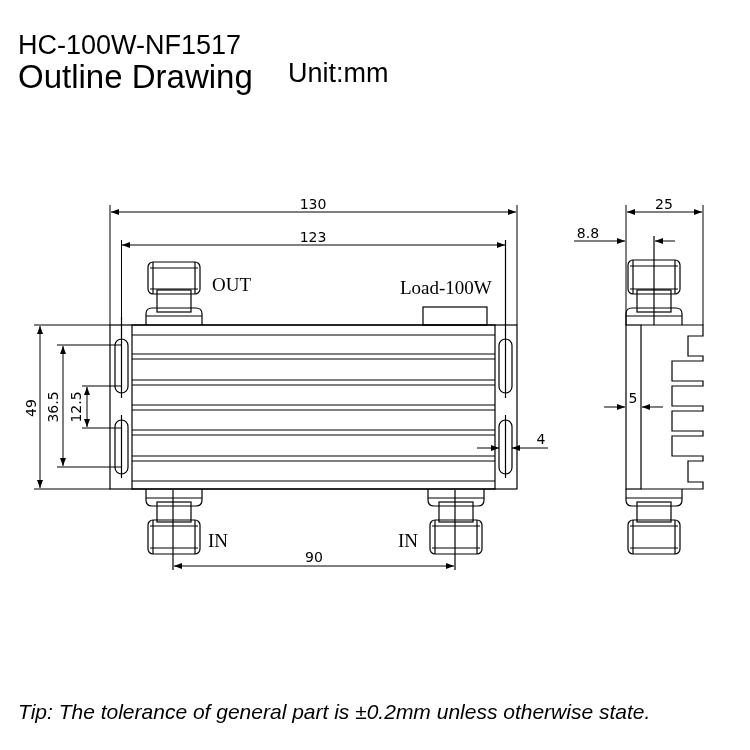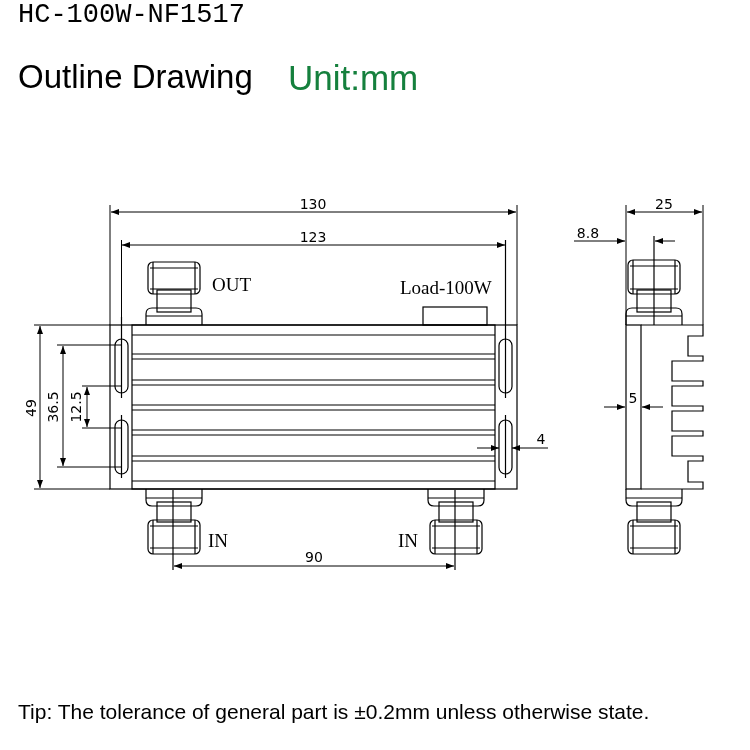--- a/index.html
+++ b/index.html
@@ -1,32 +1,32 @@
 <!DOCTYPE html>
 <html><head>
   <meta charset="utf-8">
   <style>
     html, body { margin: 0; padding: 0; background: #ffffff; }
     body { width: 750px; height: 750px; position: relative; overflow: hidden; }
     .title {
-      position: absolute; left: 18px; top: 0;
-      font-family: Liberation Mono, monospace; font-size: 27px; color: #000;
+      position: absolute; left: 18px; top: 30px;
+      font-family: Liberation Sans, sans-serif; font-size: 27px; color: #000;
       margin: 0; font-weight: normal;
     }
     .subtitle {
       position: absolute; left: 18px; top: 58px;
       font-family: "Liberation Sans", sans-serif; font-size: 33px; color: #000;
     }
     .unit {
       position: absolute; left: 288px; top: 58px;
-      font-family: "Liberation Sans", sans-serif; font-size: 35px; color: #15803d;
+      font-family: "Liberation Sans", sans-serif; font-size: 27px; color: #000000;
     }
     .tip {
       position: absolute; left: 18px; top: 700px;
-      font-family: "Liberation Sans", sans-serif; font-size: 21px; color: #000;
+      font-family: "Liberation Sans", sans-serif; font-size: 21px; color: #000; font-style: italic;
     }
     svg.drawing { position: absolute; left: 0; top: 0; }
     svg text.dim { font-family: "DejaVu Sans", sans-serif; font-size: 14px; fill: #000; }
     svg text.lbl { font-family: "Liberation Serif", serif; font-size: 19px; fill: #000; }
   </style>
 </head>
 <body>
 
 <div class="title">HC-100W-NF1517</div>
 <div class="subtitle">Outline Drawing</div>

